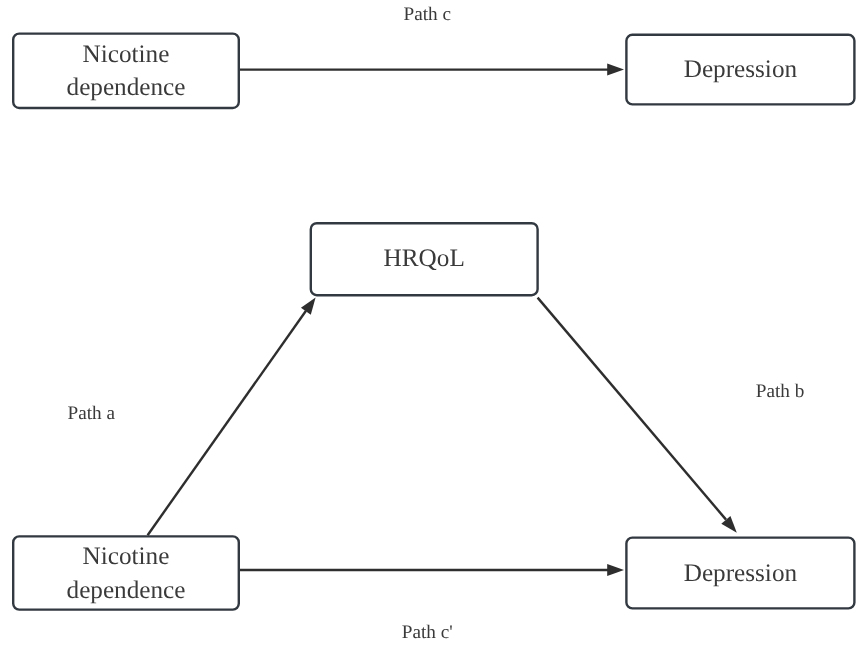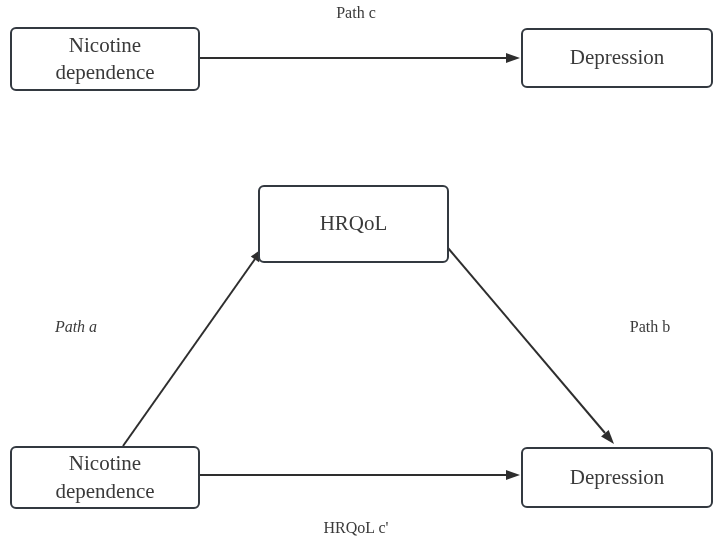--- a/index.html
+++ b/index.html
@@ -42,24 +42,24 @@
     position: absolute;
     font-size: 16px;
     text-align: center;
     line-height: 1.2;
   }
   
   .box-predictor-top { left: 10px;  top: 27px;  width: 190px; height: 64px; }
   .box-outcome-top   { left: 521px; top: 28px;  width: 192px; height: 60px; }
   .label-path-c      { left: 290px; top: 3px;   width: 132px; }
   
-  .box-mediator      { left: 258px; top: 185px; width: 191px; height: 78px; }
+  .box-mediator      { left: 258px; top: 185px; width: 191px; height: 62px; }
   .box-predictor-bot { left: 10px;  top: 446px; width: 190px; height: 63px; }
   .box-outcome-bot   { left: 521px; top: 447px; width: 192px; height: 61px; }
-  .label-path-a      { left: 20px;  top: 317px; width: 112px; font-style: italic; }
+  .label-path-a      { left: 20px;  top: 335px; width: 112px; }
   .label-path-b      { left: 594px; top: 317px; width: 112px; }
   .label-path-cp     { left: 290px; top: 518px; width: 132px; }
 </style>
 </head>
 <body>
 
 <div class="canvas">
 
   <svg class="arrow-layer" width="722" height="551" viewBox="0 0 722 551" xmlns="http://www.w3.org/2000/svg">
 
@@ -95,15 +95,15 @@
 
   <div class="node-box box-predictor-bot">Nicotine
 dependence</div>
 
   <div class="node-box box-outcome-bot">Depression</div>
 
   <div class="path-label label-path-a">Path a</div>
 
   <div class="path-label label-path-b">Path b</div>
 
-  <div class="path-label label-path-cp">HRQoL c'</div>
+  <div class="path-label label-path-cp">Path c'</div>
 
 </div>
 
 </body></html>

